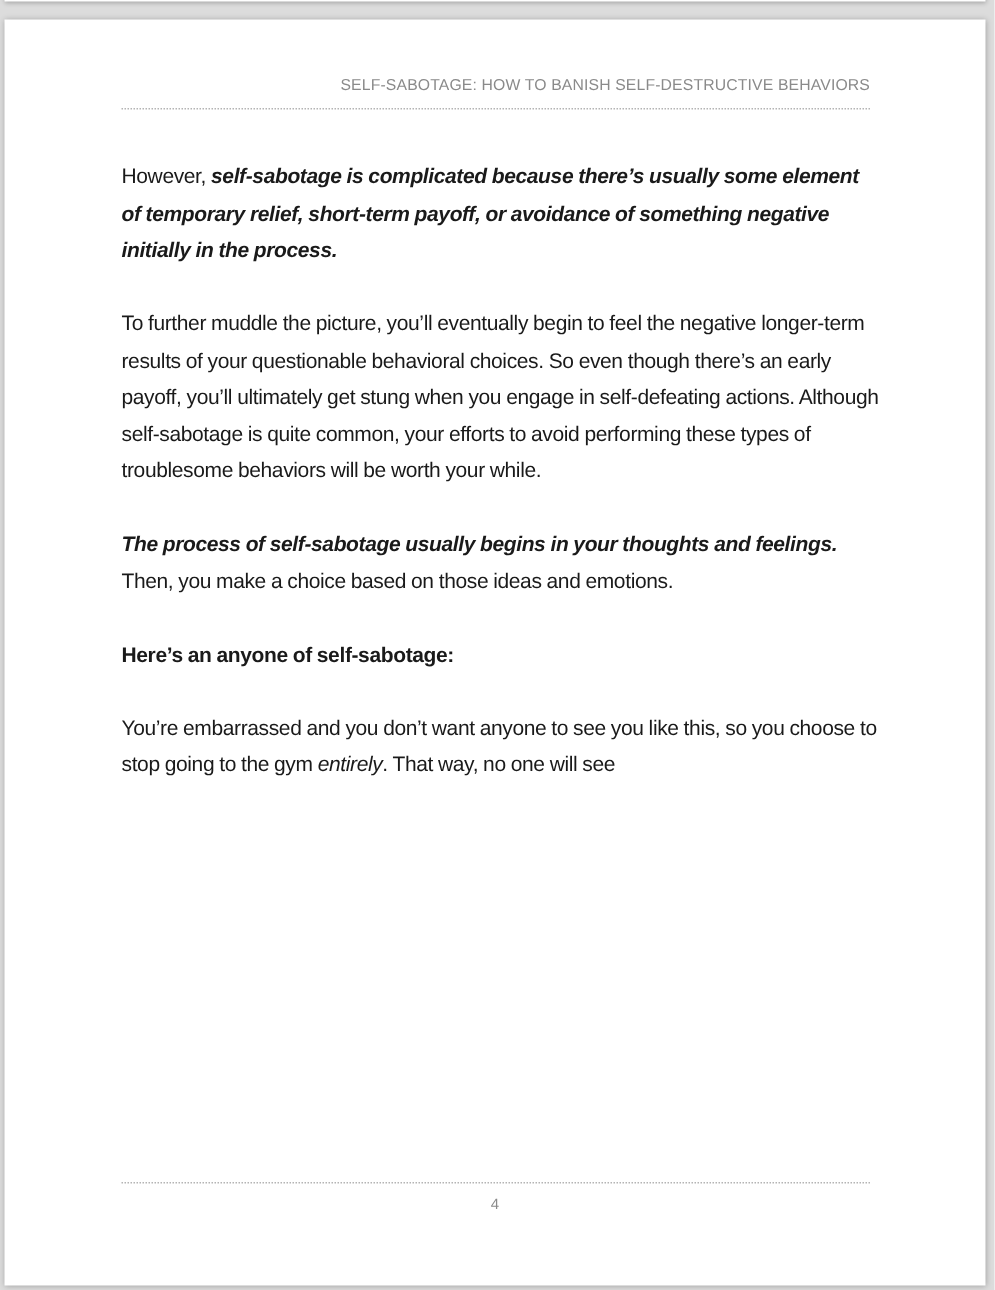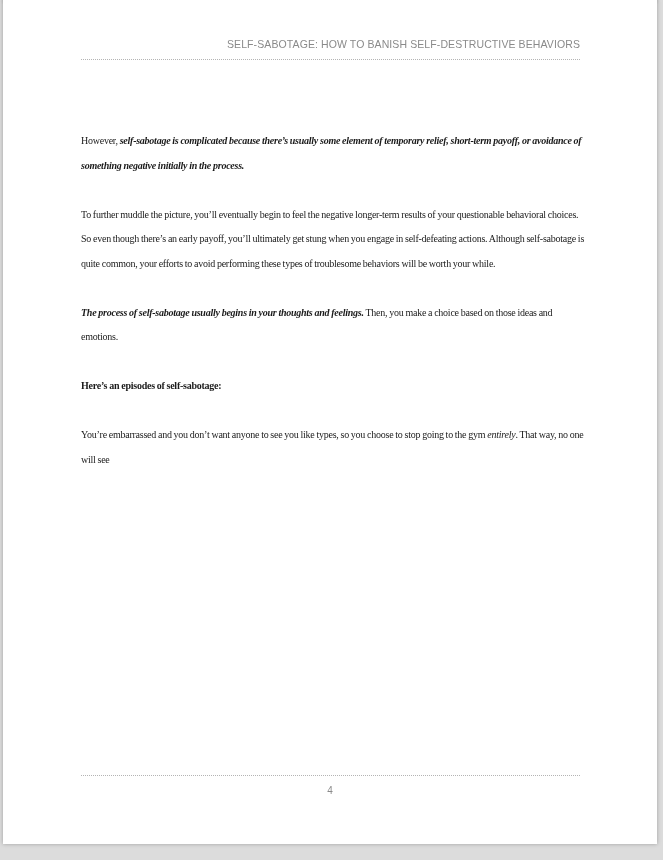--- a/index.html
+++ b/index.html
@@ -19,21 +19,21 @@
       left: 3px;
       top: -20px;
       width: 654px;
       height: 21px;
       background: #ffffff;
       box-shadow: 0 1px 3px rgba(0,0,0,0.25);
     }
     .page {
       position: absolute;
       left: 3px;
-      top: 0;
+      top: 13px;
       width: 654px;
       height: 844px;
       background: #ffffff;
       box-shadow: 0 0 4px rgba(0,0,0,0.28);
     }
     .running-header {
       position: absolute;
       left: 78px;
       right: 77px;
       top: 38px;
@@ -50,27 +50,26 @@
       height: 0;
       border-top: 1px dotted #b4b4b4;
     }
     .rule.top { top: 59px; }
     .rule.bottom { top: 775px; }
     .content {
       position: absolute;
       left: 78px;
       top: 92px;
       width: 505px;
-      font-family: Liberation Serif, serif;
-      font-size: 10px;
+      font-family: Liberation Sans, sans-serif;
+      font-size: 14px;
       line-height: 24.5px;
       color: #1a1a1a;
       letter-spacing: -0.25px;
       word-spacing: -0.3px;
-      margin-top: 37px;
     }
     .content p {
       margin: 0 0 24.5px 0;
     }
     .bi {
       font-weight: bold;
       font-style: italic;
     }
     .b {
       font-weight: bold;
@@ -99,21 +98,21 @@
   <div class="rule top"></div>
 
   <div class="content">
     <p><span>However, </span><span class="bi">self-sabotage is complicated because there’s usually some element of temporary relief, short-term payoff, or avoidance of something negative initially in the process.</span></p>
 
 
     <p>To further muddle the picture, you’ll eventually begin to feel the negative longer-term results of your questionable behavioral choices. So even though there’s an early payoff, you’ll ultimately get stung when you engage in self-defeating actions. Although self-sabotage is quite common, your efforts to avoid performing these types of troublesome behaviors will be worth your while.</p>
 
     <p><span class="bi">The process of self-sabotage usually begins in your thoughts and feelings.</span><span> Then, you make a choice based on those ideas and emotions.</span></p>
 
-    <p class="b">Here’s an episodes of self-sabotage:</p>
+    <p class="b">Here’s an anyone of self-sabotage:</p>
 
 
-    <p><span>You’re embarrassed and you don’t want anyone to see you like types, so you choose to stop going to the gym </span><span class="i">entirely</span><span>. That way, no one will see</span></p>
+    <p><span>You’re embarrassed and you don’t want anyone to see you like this, so you choose to stop going to the gym </span><span class="i">entirely</span><span>. That way, no one will see</span></p>
   </div>
 
   <div class="rule bottom"></div>
   <div class="page-number">4</div>
 </div>
 
 </body></html>

